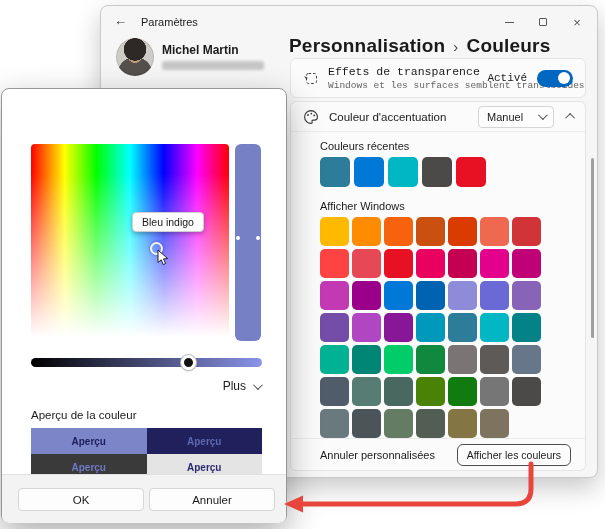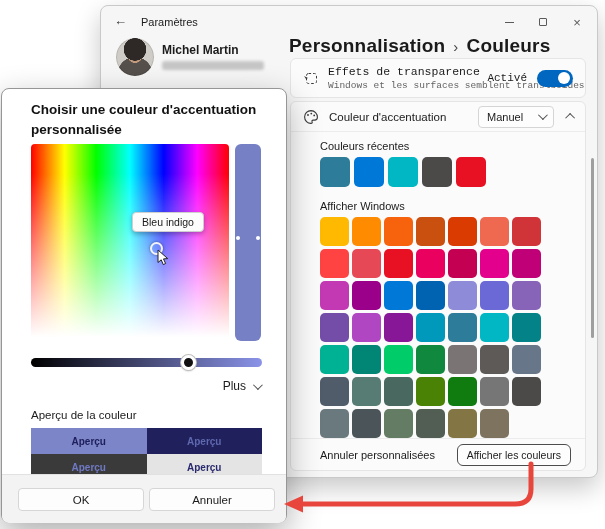--- a/index.html
+++ b/index.html
@@ -263,21 +263,20 @@
     <div class="custom-row">
       <span class="custom-label">Annuler personnalisées</span>
       <button class="show-colors-btn">Afficher les couleurs</button>
     </div>
   </div>
 
   <div class="abs scrollbar-thumb"></div>
 </div>
 
 <div class="abs picker-dialog">
-  <div class="abs picker-title">Choisir une couleur d'accentuation personnalisée</div>
 
   <div class="abs gradient-box"></div>
   <div class="abs tooltip">Bleu indigo</div>
   <div class="abs hue-ring"></div>
   <svg class="abs" style="left:155px; top:160px; z-index:3;" width="13" height="18" viewBox="0 0 13 18">
     <path d="M1 1 L1 13.5 L4.2 10.8 L6.3 15.6 L8.6 14.5 L6.5 9.9 L10.7 9.6 Z" fill="#fff" stroke="#222" stroke-width="1"></path>
   </svg>
 
   <div class="abs value-bar" style="background: rgb(118, 128, 196);">
     <div class="value-tick l"></div>

